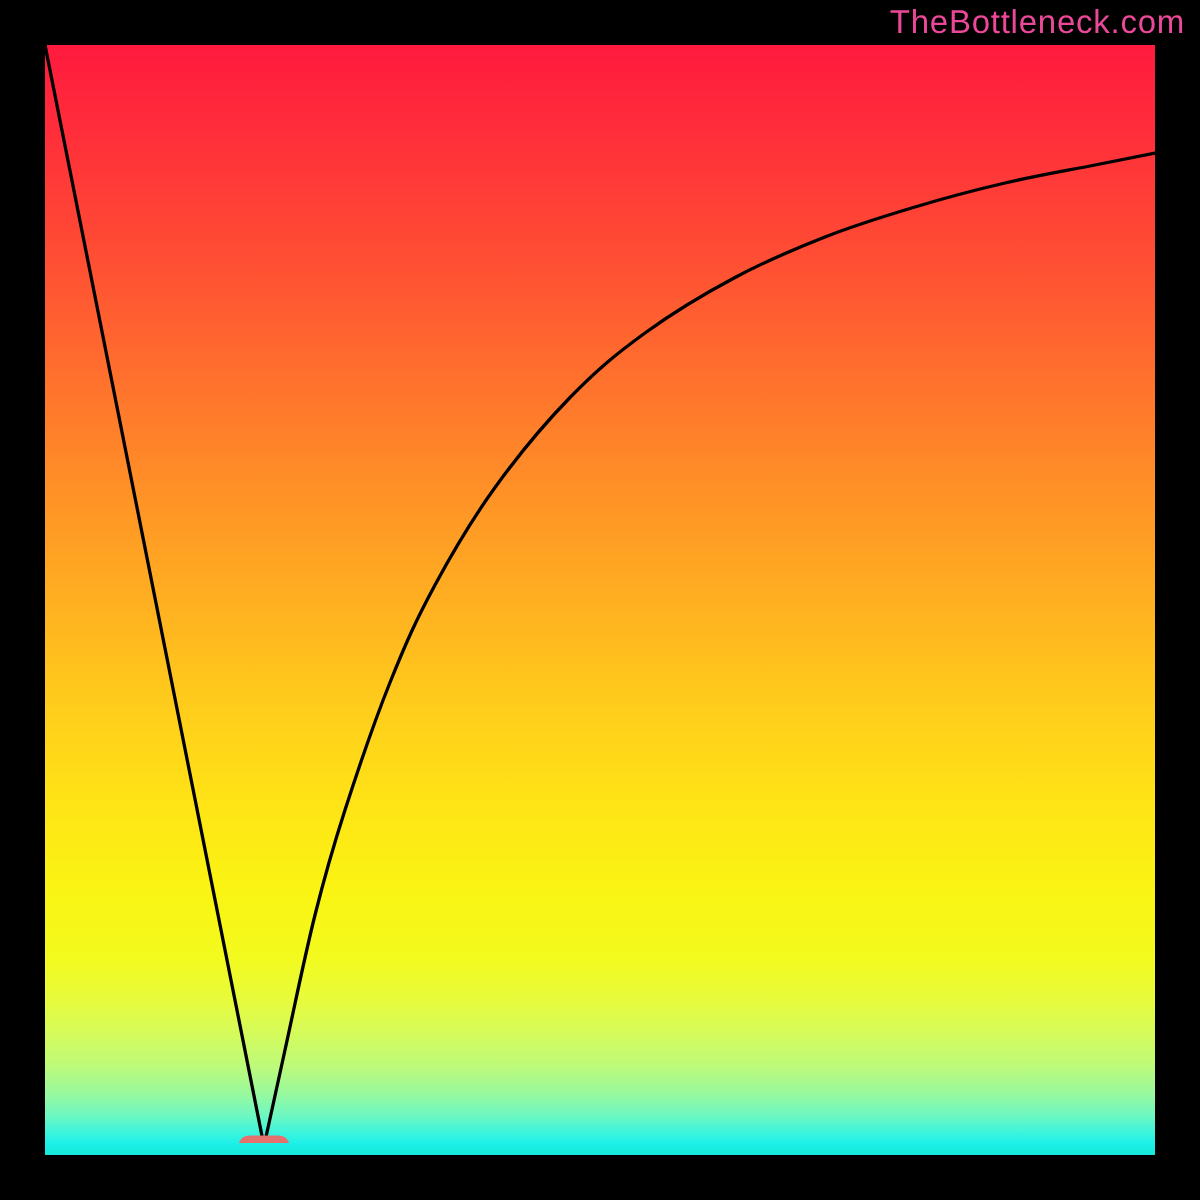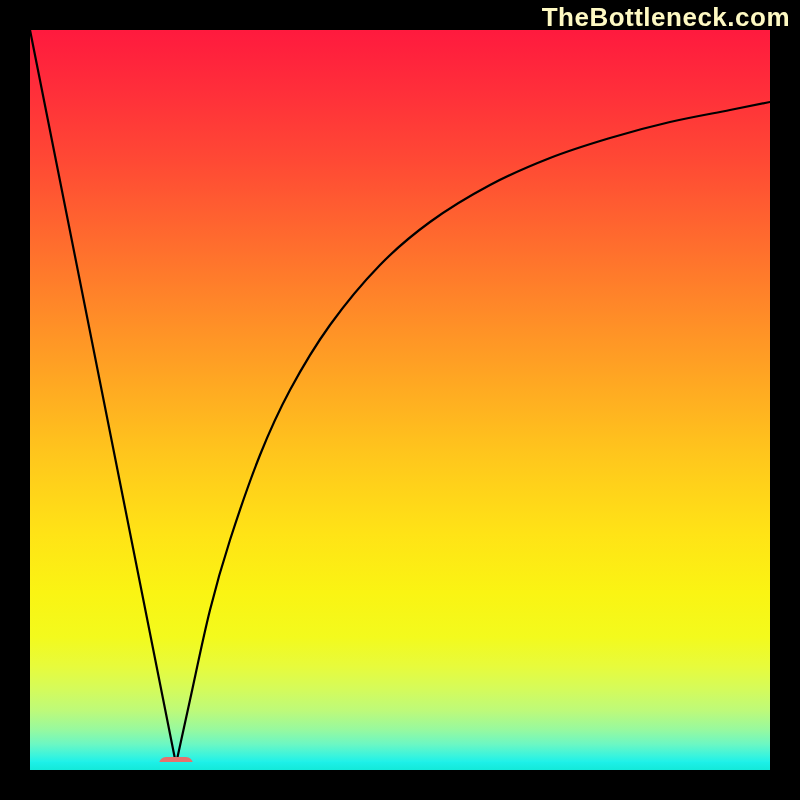--- a/index.html
+++ b/index.html
@@ -13,23 +13,23 @@
   .outer {
     width: 800px;
     height: 800px;
     background: #000;
     position: relative;
   }
   .watermark {
     position: absolute;
     top: 2px;
     right: 10px;
-    color: #fef9c3;
-    font-size: 26px;
-    font-weight: 700;
+    color: #ec4899;
+    font-size: 22px;
+    font-weight: 400;
     letter-spacing: 0.5px;
     z-index: 5;
   }
   .plot-wrap {
     position: absolute;
     left: 30px;
     top: 30px;
     width: 740px;
     height: 740px;
     overflow: hidden;

